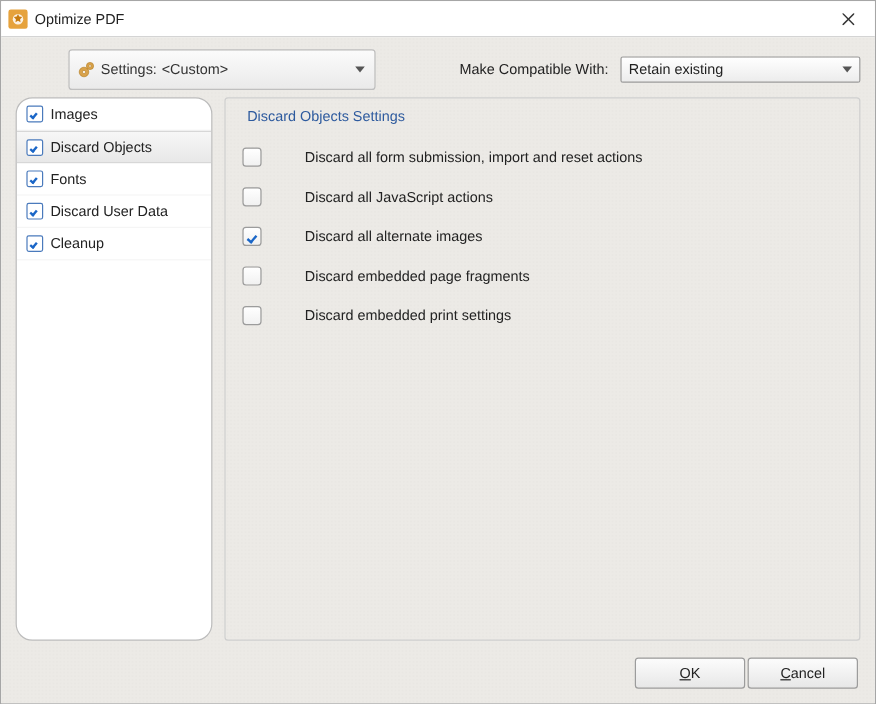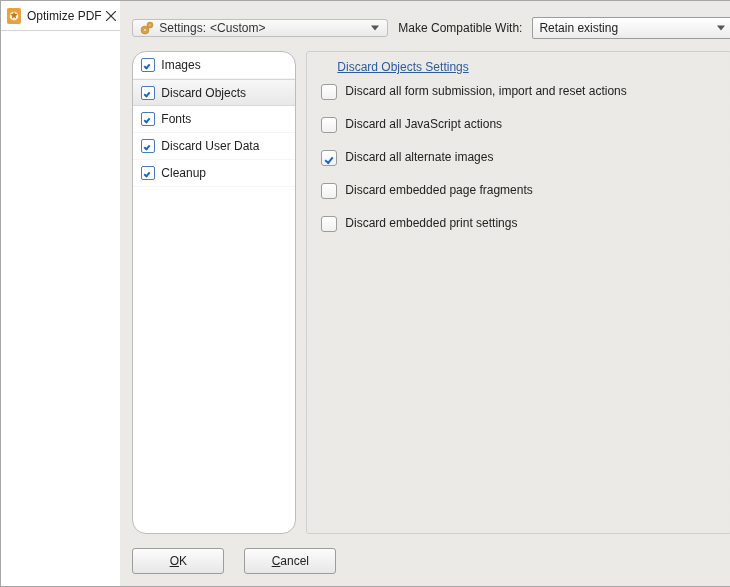--- a/index.html
+++ b/index.html
@@ -6,21 +6,21 @@
   html, body {
     margin: 0; padding: 0;
     font-family: "Segoe UI", Tahoma, sans-serif;
     font-size: 12px;
     color: #222;
     background: #fff;
   }
   .window {
     width: 730px; height: 587px;
     border: 1px solid #a6a6a6;
-    display: flex; flex-direction: row;
+    display: flex; flex-direction: column;
     background: #fff;
   }
   .titlebar {
     height: 30px;
     display: flex; align-items: center;
     padding: 0 0 0 6px;
     border-bottom: 1px solid #d4d4d4;
     background: #fff;
   }
   .titlebar .app-icon {
@@ -47,28 +47,29 @@
     background-size: 3px 3px;
     padding: 12px 12px 6px 12px;
     display: flex; flex-direction: column;
     gap: 8px;
   }
   .toprow {
     display: flex; align-items: center; gap: 10px;
     height: 30px;
   }
   .settings-dd {
-    width: 256px; height: 18px;
+    width: 256px; height: 34px;
     border: 1px solid #bfbfbf;
     border-radius: 3px;
     background: linear-gradient(#fbfbfb,#eaeaea);
     display: flex; align-items: center;
     padding: 0 6px;
     cursor: pointer;
     position: relative;
+    margin-left: 44px;
   }
   .settings-dd .gear-icon {
     width: 16px; height: 16px; margin-right: 4px;
     color: #b8860b;
   }
   .settings-dd .dd-label { color:#333; margin-right:4px; }
   .settings-dd .dd-value { color:#333; }
   .settings-dd .chev {
     position: absolute; right: 8px; top: 50%; transform: translateY(-50%);
     width: 0; height: 0;
@@ -143,26 +144,26 @@
     border-radius: 3px;
     background: #eceae6;
     background-image: radial-gradient(rgba(0,0,0,0.012) 1px, transparent 1px);
     background-size: 3px 3px;
     padding: 8px 14px 8px 14px;
     height: 276px;
   }
   .panel-wrap { display:flex; flex-direction:column; }
   .panel-title {
     color: #2d5a9e;
-    margin: 0 0 10px 16px;
-    text-decoration: underline;
+    margin: 0 0 10px 4px;
   }
   .opt-row {
-    display: flex; align-items: flex-start;
+    display: flex; align-items: center;
     height: 33px;
+    gap: 28px;
   }
   .chk {
     width: 16px; height: 16px;
     border: 1px solid #9c9c9c;
     border-radius: 3px;
     background: linear-gradient(#fff,#f1f1f1);
     margin-right: 8px;
     position: relative;
     cursor: pointer;
   }
@@ -170,21 +171,21 @@
     content: "";
     position: absolute;
     left: 3px; top: 6px;
     width: 6px; height: 3px;
     border-left: 2px solid #1a66c7;
     border-bottom: 2px solid #1a66c7;
     transform: rotate(-50deg);
   }
   .opt-label { cursor: pointer; }
   .button-row {
-    display: flex; justify-content: flex-start; gap: 20px;
+    display: flex; justify-content: flex-end; gap: 2px;
     padding: 6px 2px 6px 0;
   }
   .btn {
     width: 92px; height: 26px;
     border: 1px solid #9c9c9c;
     border-radius: 3px;
     background: linear-gradient(#fcfcfc,#e7e7e7);
     display: flex; align-items: center; justify-content: center;
     cursor: pointer;
   }

